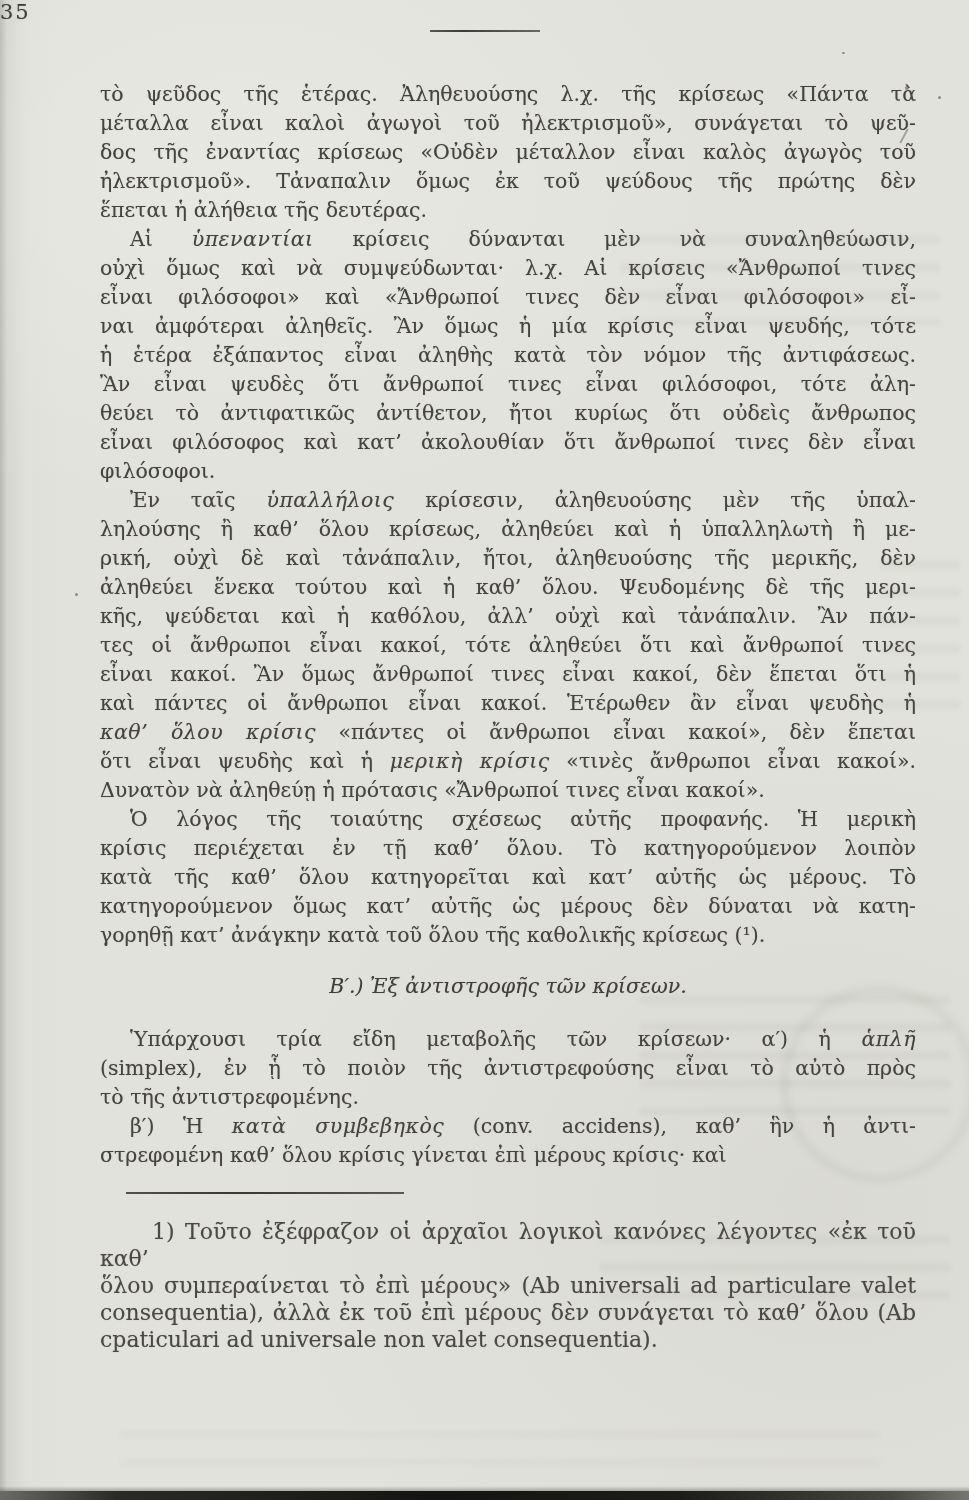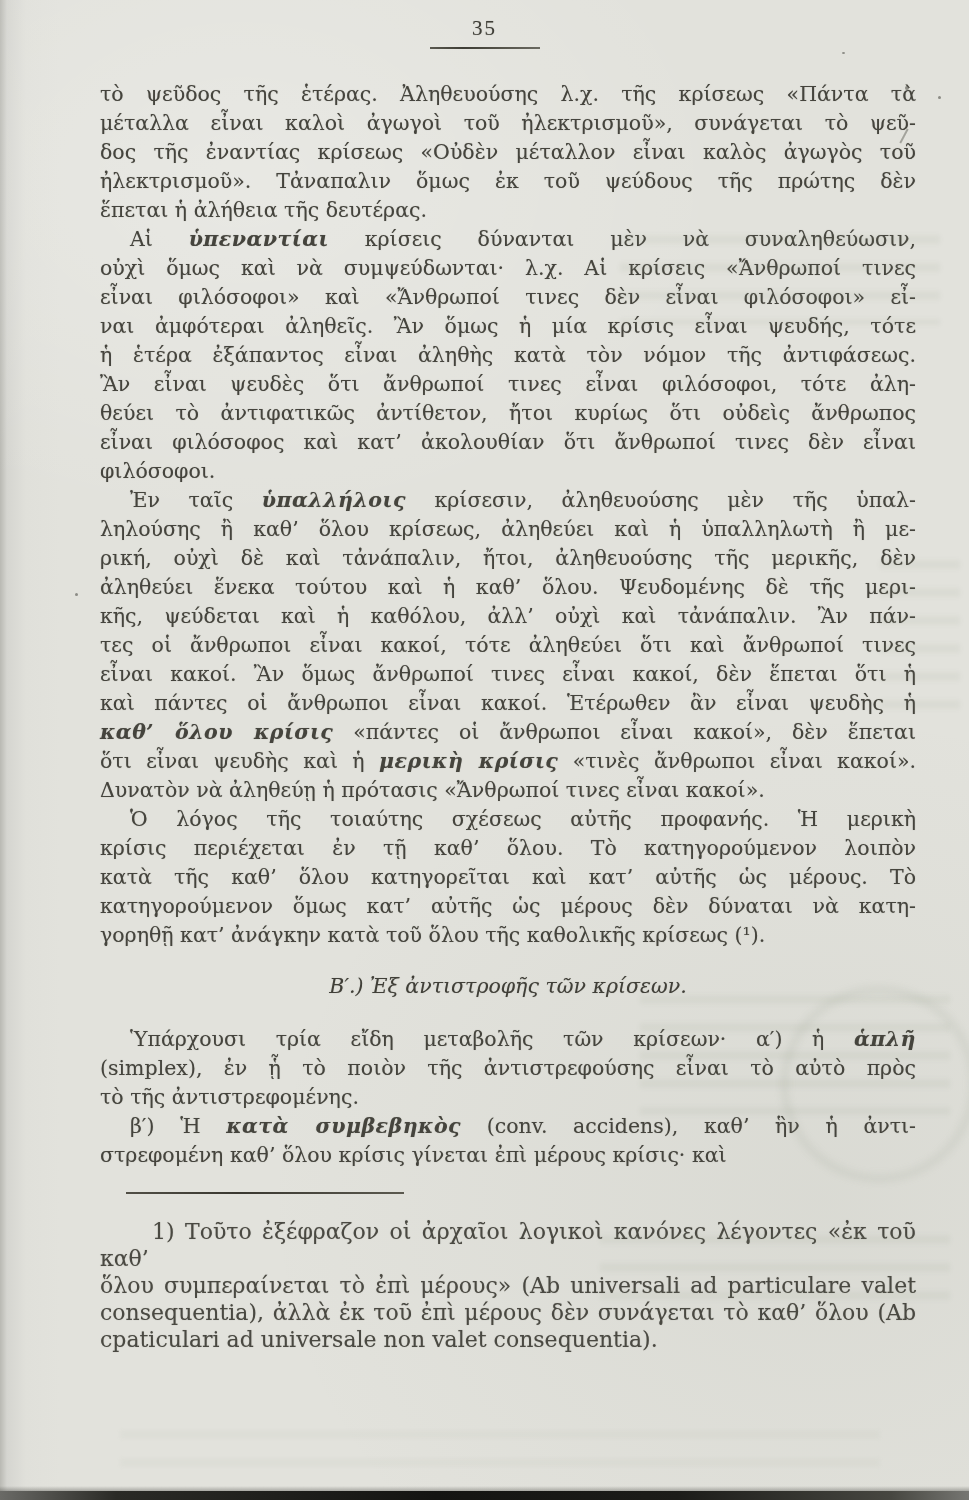--- a/index.html
+++ b/index.html
@@ -10,29 +10,29 @@
     overflow:hidden;
     font-family:"DejaVu Serif", serif;
     color:#45443d;
     background:
       radial-gradient(ellipse 700px 500px at 25% 12%, rgba(255,255,255,0.22), rgba(255,255,255,0) 70%),
       radial-gradient(ellipse 800px 700px at 85% 80%, rgba(120,125,110,0.08), rgba(120,125,110,0) 70%),
       linear-gradient(90deg, #b9b9b3 0px, #d5d5d0 7px, #e0e0da 26px, #e2e2dc 60px, #e2e2dc 100%),
       #e2e2dc;
     text-shadow:0 0 1px rgba(69,68,61,0.35);
   }
-  .pageno-wrap{position:absolute;top:16px;left:0;width:100%;text-align:center;font-family:Liberation Serif, serif;}
+  .pageno-wrap{position:absolute;top:0;left:0;width:100%;}
   .pageno{font-size:21px;letter-spacing:2px;color:#3f3e37;}
   .pageno-rule{width:110px;height:2px;margin:6px auto 0;background:linear-gradient(90deg,#5a594f,#3e3d35 30%,#55544a 65%,#6a6960);}
   .column{position:absolute;left:100px;top:80px;width:816px;}
   .text-body{font-size:20.5px;line-height:29px;}
   .line{text-align:justify;text-align-last:justify;white-space:normal;}
   .line.last{text-align-last:left;}
   .paragraph.indent .line:first-child{text-indent:30px;}
-  .bi{font-weight:bold;font-style:italic;letter-spacing:0.5px;margin-top:29px;}
+  .bi{font-weight:normal;font-style:italic;letter-spacing:0.5px;margin-top:29px;}
   .heading{font-style:italic;text-align:center;margin:22px 0 24px;font-size:20.5px;line-height:29px;color:#403f38;}
   .fn-sep{width:278px;height:2px;margin:22px 0 0 26px;background:linear-gradient(90deg,#514f46,#3a3830 40%,#5b594f);}
   .footnote{margin-top:24px;font-size:22px;line-height:27px;color:#4a4942;}
   .footnote .line:first-child{text-indent:52px;}
   
   .bottom-edge{position:absolute;left:0;bottom:0;width:100%;height:9px;
     background:linear-gradient(90deg,#6a6a66 0,#2a2a26 12%,#141412 45%,#1c1c19 70%,#474741 92%,#767672 100%);}
   .bottom-edge-fade{position:absolute;left:0;bottom:9px;width:100%;height:5px;
     background:linear-gradient(180deg,rgba(60,60,55,0) ,rgba(60,60,55,0.35));}
   .ghost{position:absolute;filter:blur(2px);opacity:0.5;

